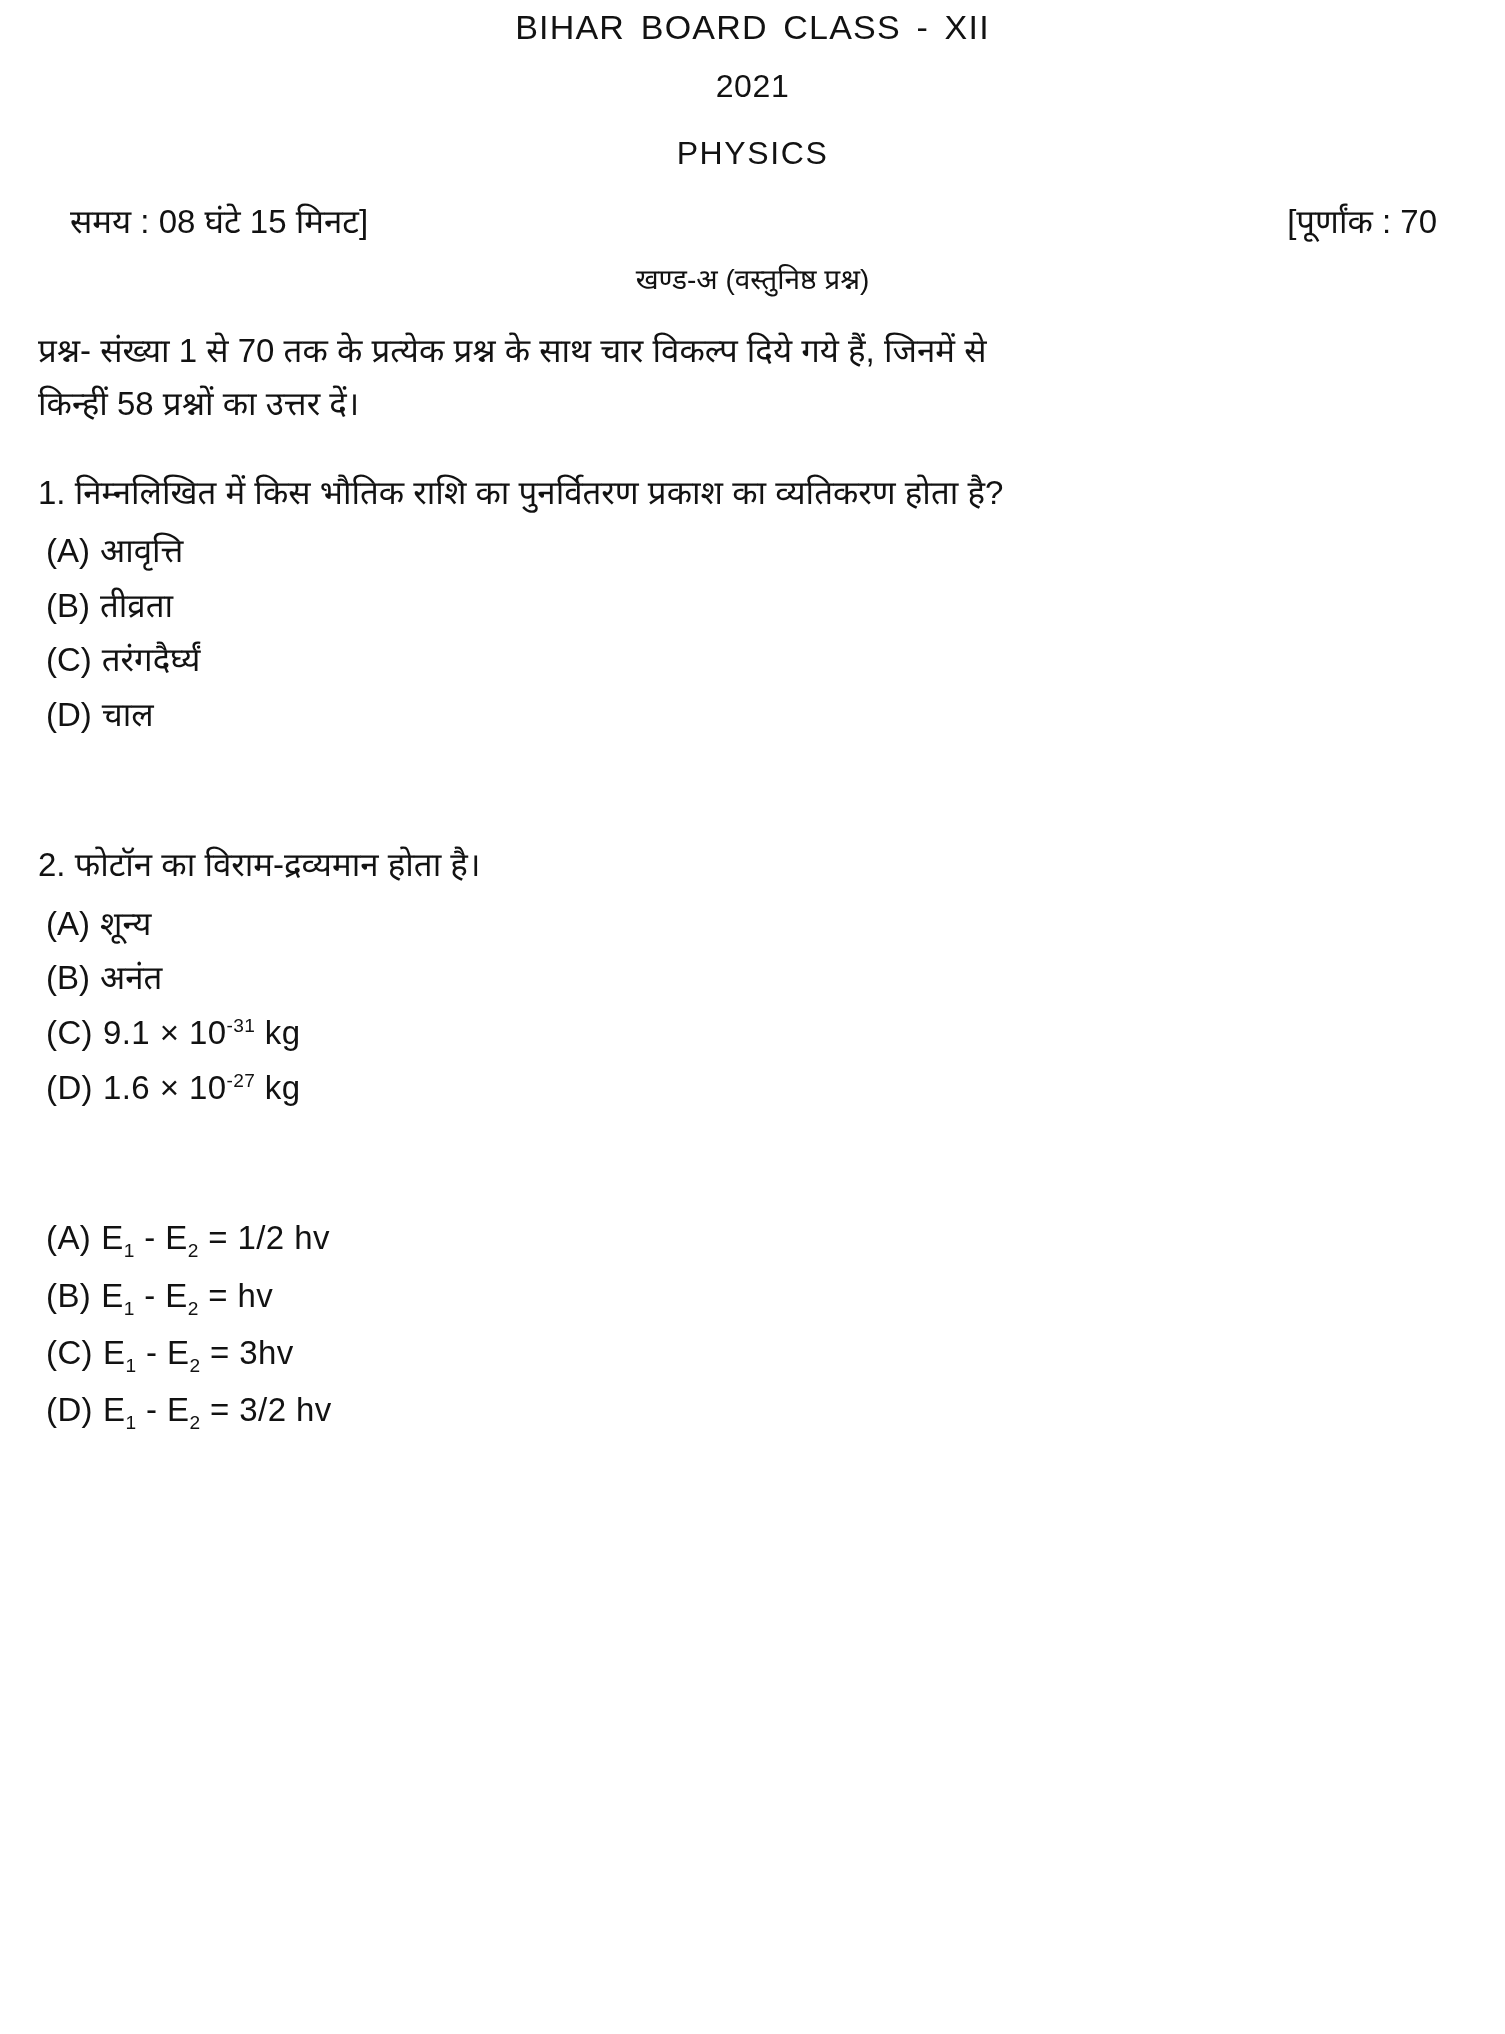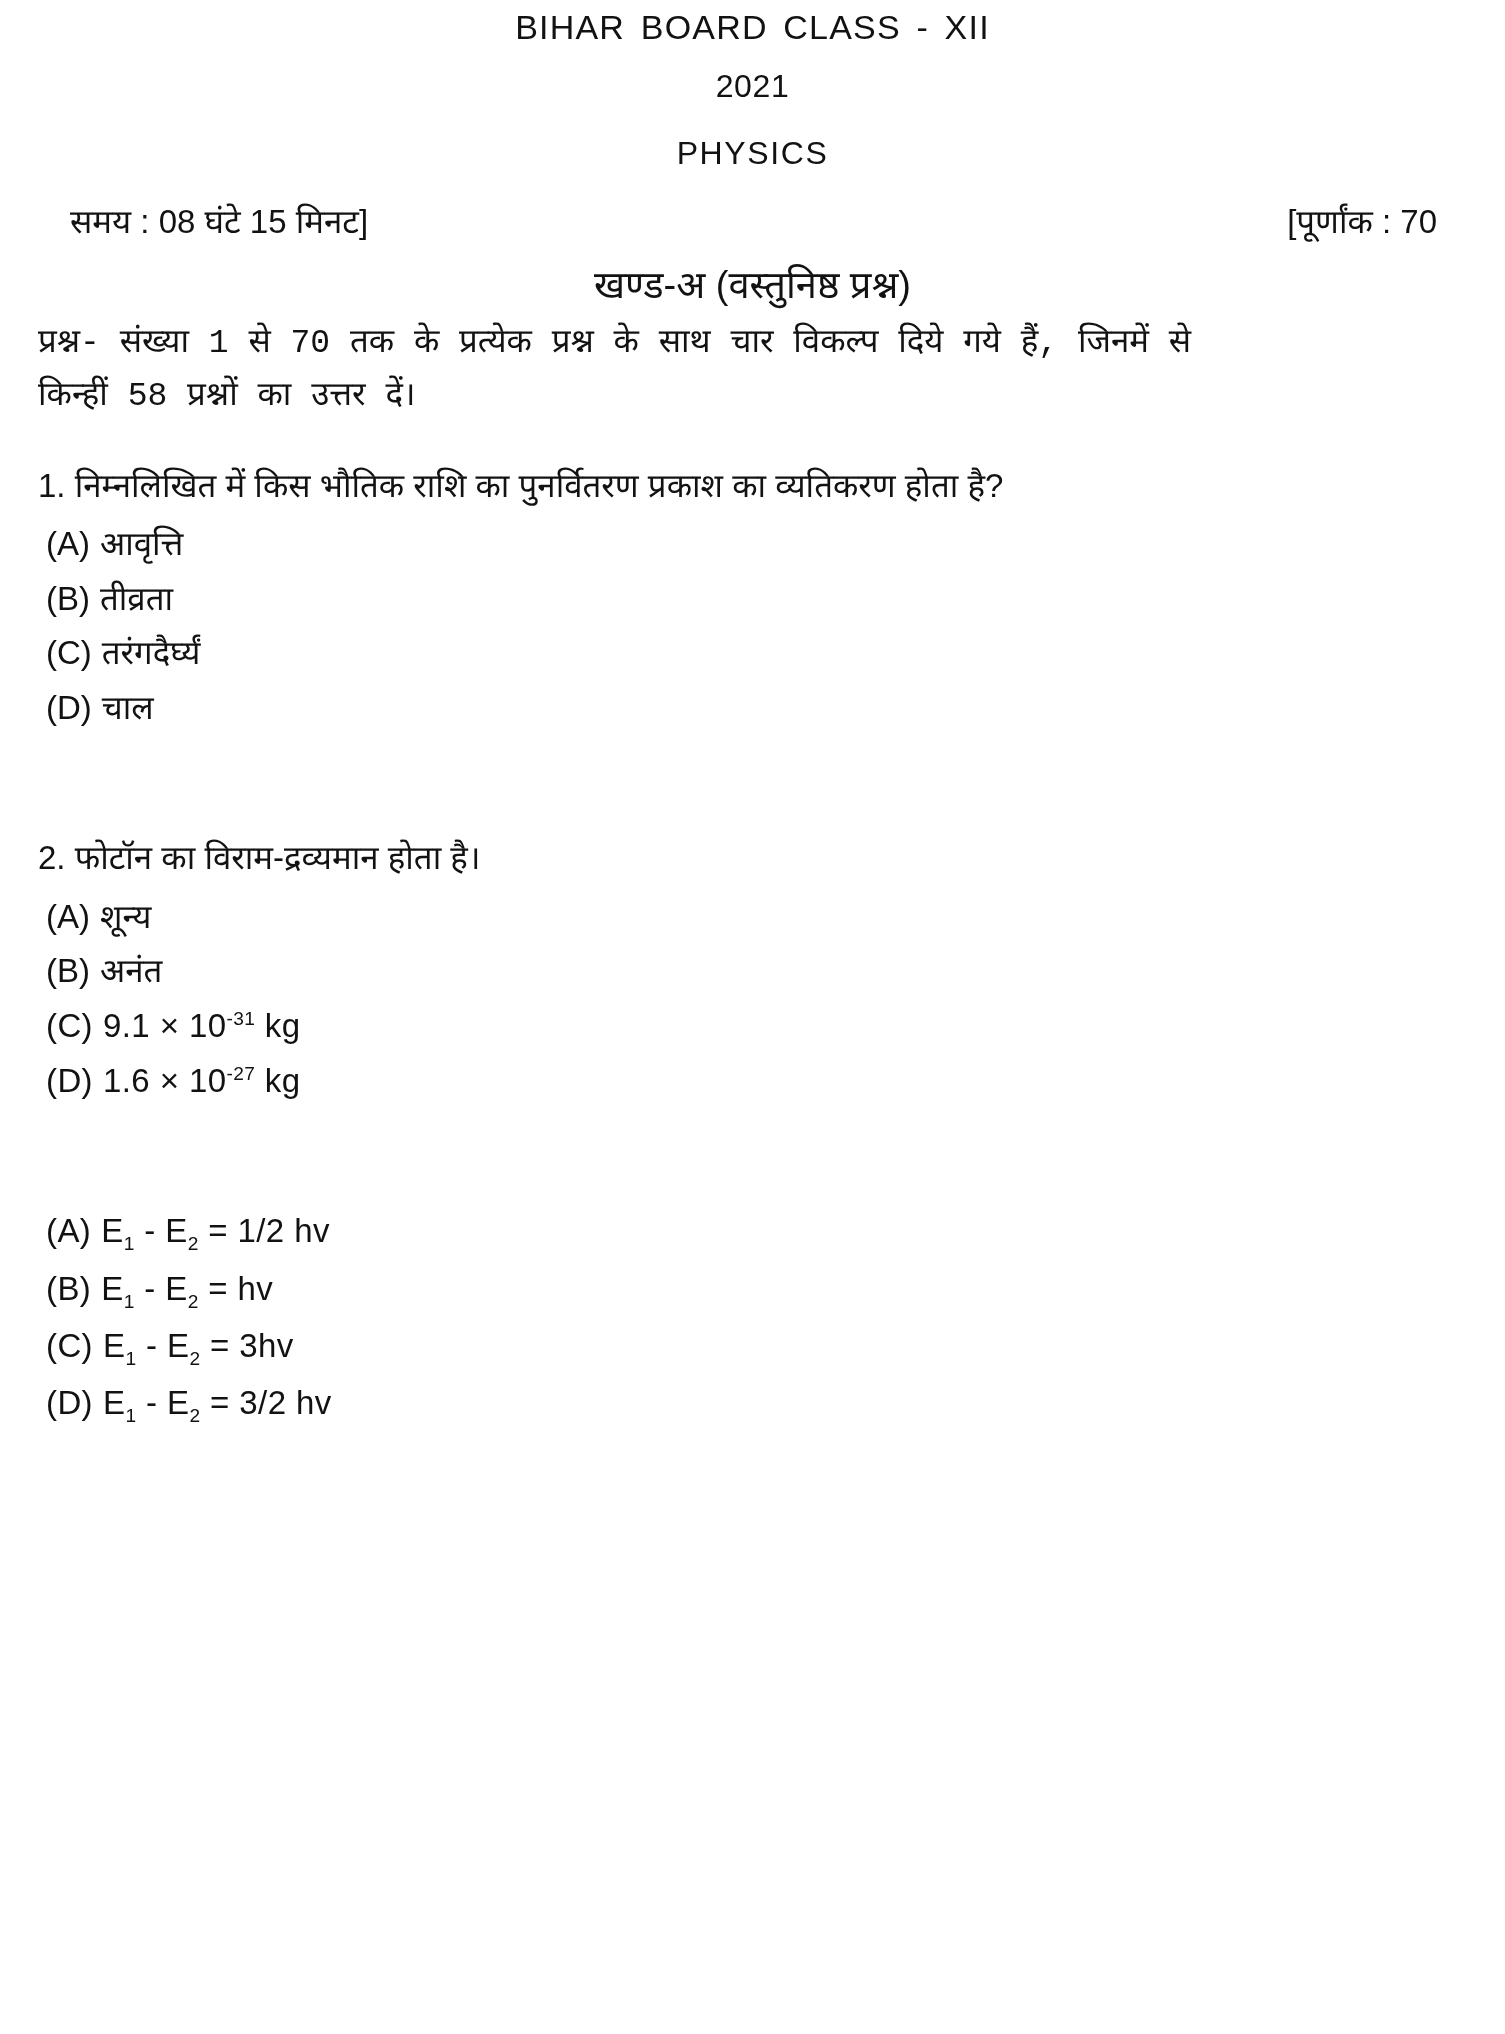--- a/index.html
+++ b/index.html
@@ -61,32 +61,31 @@
     font-size: 33px;
   }
   .meta-time, .meta-marks {
     white-space: nowrap;
     line-height: 1.2;
   }
 
   
   .section-heading {
     text-align: center;
-    font-size: 38px;
+    font-size: 28px;
     margin-top: 22px;
     line-height: 1.2;
   }
 
   
   .instructions {
-    margin-top: 8px;
+    margin-top: 27px;
     font-size: 33px;
     line-height: 1.62;
     text-align: left;
-    font-family: Liberation Mono, monospace;
   }
   .instructions .ins-line {
     display: block;
     white-space: nowrap;
   }
 
   
   .question-block { margin-top: 34px; }
   .question-block.first { margin-top: 40px; }
   .q-text {

